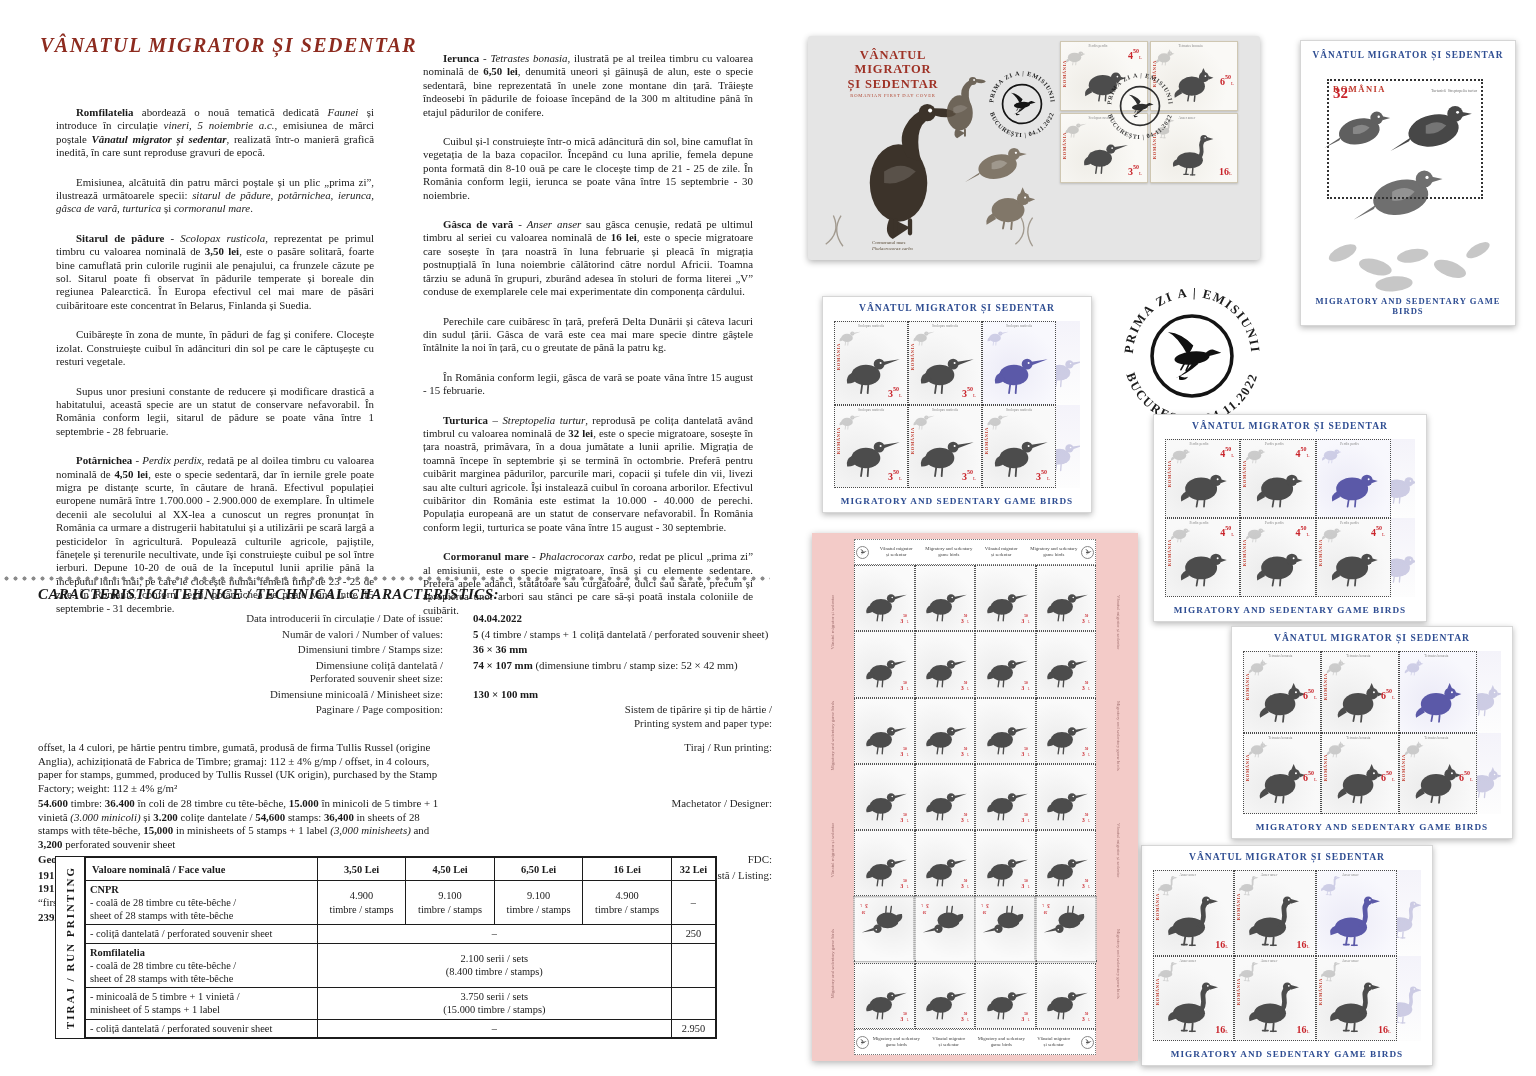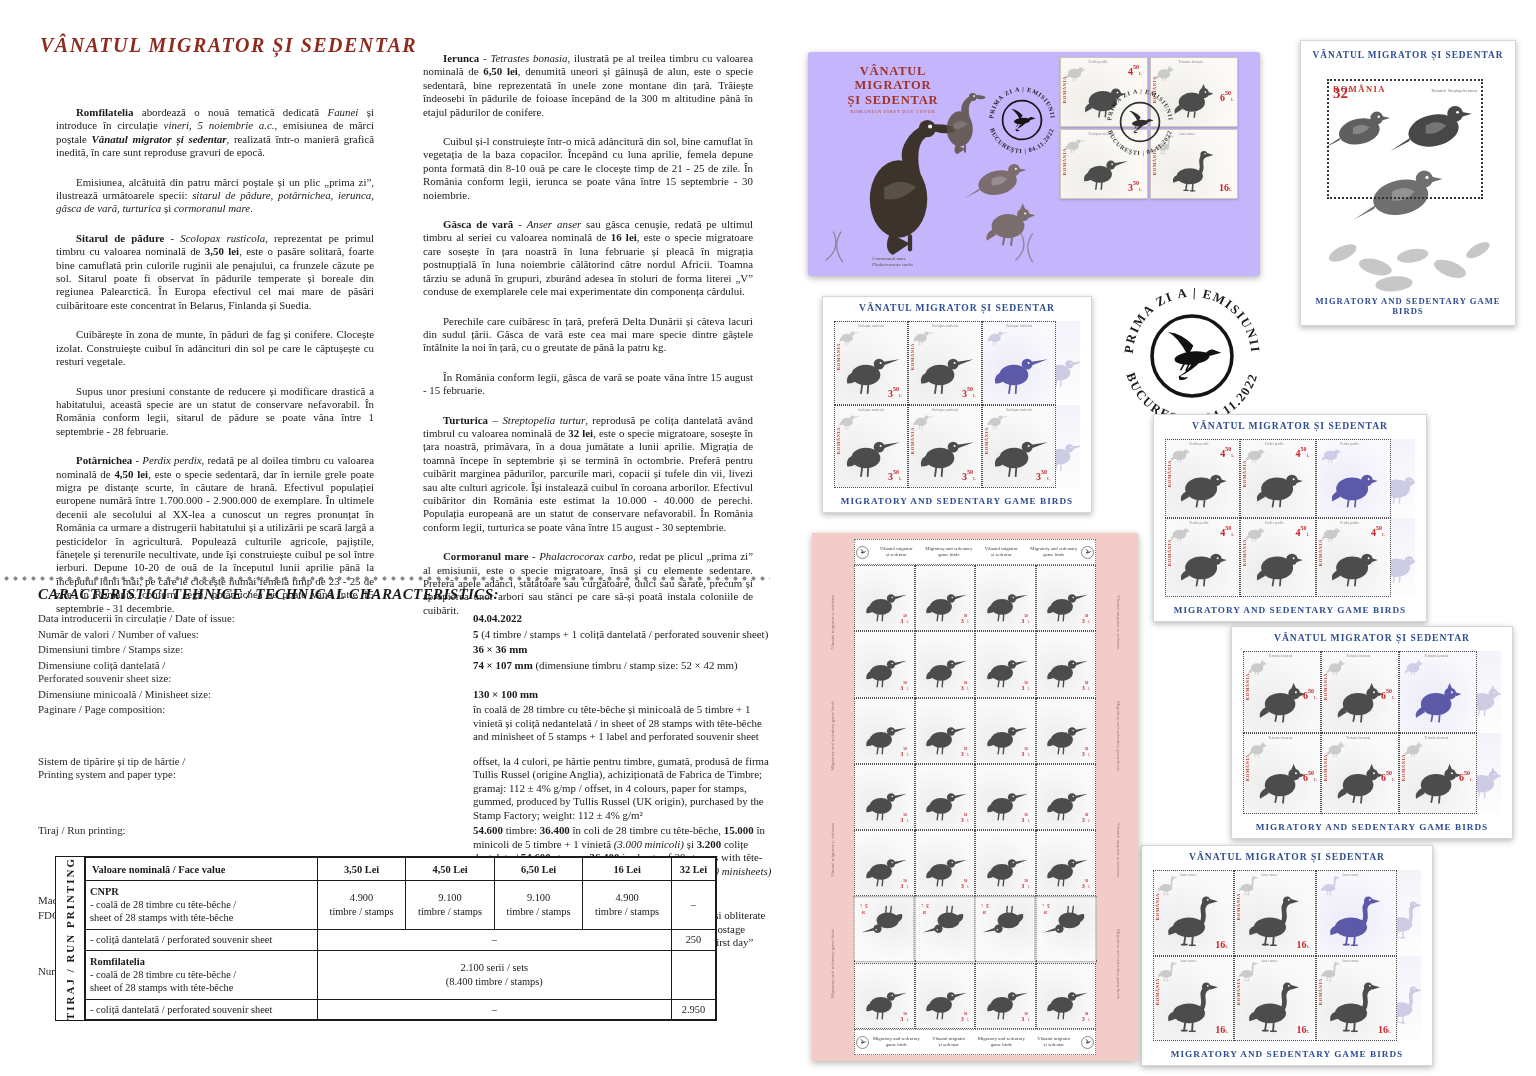--- a/index.html
+++ b/index.html
@@ -15,21 +15,21 @@
   .rn-b{font-weight:bold;} .rn-i{font-style:italic;} .rn-bi{font-weight:bold;font-style:italic;}
   .ack{position:absolute;left:40px;top:543px;width:730px;font-style:italic;font-size:11.3px;line-height:1.3;}
   .dots{position:absolute;left:2px;top:575px;width:768px;height:7px;
         background-image:radial-gradient(circle,#8a8a8a 1.8px,transparent 2.3px);
         background-size:9px 7px;background-repeat:repeat-x;}
   .tech-heading{position:absolute;left:38px;top:586px;margin:0;font-size:15px;font-style:italic;
                 font-weight:bold;letter-spacing:.4px;}
   .tech-grid{position:absolute;left:38px;top:612px;width:734px;display:grid;
              grid-template-columns:405px 1fr;column-gap:30px;row-gap:2px;
              font-size:10.9px;line-height:1.24;}
-  .tech-label{text-align:left;white-space:pre-line;color:#2a2a2a;}
+  .tech-label{text-align:right;white-space:pre-line;color:#2a2a2a;}
   .tech-value{text-align:left;}
   .tech-grid>*:nth-child(13),.tech-grid>*:nth-child(14){margin-top:9px;}
   
   .tbl-wrap{position:absolute;left:55px;top:856px;width:660px;display:flex;
             border:1.6px solid #1c1c1c;background:#fff;}
   .side-box{width:28px;border-right:1px solid #1c1c1c;display:flex;align-items:center;justify-content:center;}
   .side-box span{writing-mode:vertical-rl;transform:rotate(180deg);font-weight:bold;
                  font-size:11px;letter-spacing:2px;white-space:nowrap;}
   table.tiraj{flex:1;border-collapse:collapse;font-size:10.4px;}
   table.tiraj th,table.tiraj td{border:1px solid #1c1c1c;padding:2px 4px;}
@@ -52,21 +52,21 @@
   .stamp .country{position:absolute;left:1px;top:26%;writing-mode:vertical-rl;transform:rotate(180deg);
                   font-size:4.6px;letter-spacing:.6px;color:#c0392b;font-weight:bold;}
   .val{position:absolute;color:#c9242b;white-space:nowrap;}
   .val.br{right:5px;bottom:3px;} .val.tr{right:5px;top:3px;} .val.mr{right:3px;top:42%;}
   .val .vm{font-weight:bold;font-size:10px;} .val .vs{font-weight:bold;font-size:6px;vertical-align:super;}
   .val .vc{font-size:5px;}
   .stamp.vignette{color:#5b59a8;background:radial-gradient(circle at 40% 60%, #ecebf7 0%, #f8f8fd 70%);}
   .edge{position:relative;background:linear-gradient(180deg,#f4f3fa,#fdfdfd);overflow:hidden;}
   .edge svg{position:absolute;left:-16px;top:30%;width:46px;height:46px;opacity:.35;color:#7b79b8;}
   
-  .fdc{position:absolute;left:808px;top:52px;width:452px;height:224px;background:#c4b5fd;
+  .fdc{position:absolute;left:808px;top:36px;width:452px;height:224px;background:#e5e5e5;
        border-radius:3px;box-shadow:0 2px 6px rgba(0,0,0,.3);}
   .fdc-title{position:absolute;left:20px;top:12px;width:130px;text-align:center;color:#9e3226;
              font-weight:bold;font-variant:small-caps;font-size:12.5px;line-height:1.15;letter-spacing:.8px;}
   .fdc-sub{display:block;font-size:4.6px;letter-spacing:.8px;color:#b0442f;font-variant:normal;
            font-weight:normal;margin-top:2px;}
   .fdc-art{position:absolute;left:6px;top:34px;width:238px;height:182px;}
   .fdc-caption{position:absolute;left:64px;bottom:8px;font-size:4.8px;color:#5a4c38;line-height:1.3;}
   .fdc-caption i{display:block;}
   .fdc-stamps{position:absolute;left:252px;top:5px;display:grid;grid-template-columns:88px 88px;
               grid-auto-rows:70px;gap:2px;}
@@ -223,21 +223,20 @@
       <div class="tech-label">Număr de valori / Number of values:</div>
       <div class="tech-value"><span class="rn-b">5</span> (4 timbre / stamps + 1 coliță dantelată / perforated souvenir sheet)</div>
       <div class="tech-label">Dimensiuni timbre / Stamps size:</div>
       <div class="tech-value"><span class="rn-b">36 × 36 mm</span></div>
       <div class="tech-label">Dimensiune coliță dantelată /
 Perforated souvenir sheet size:</div>
       <div class="tech-value"><span class="rn-b">74 × 107 mm</span> (dimensiune timbru / stamp size: 52 × 42 mm)</div>
       <div class="tech-label">Dimensiune minicoală / Minisheet size:</div>
       <div class="tech-value"><span class="rn-b">130 × 100 mm</span></div>
       <div class="tech-label">Paginare / Page composition:</div>
-      <div class="tech-value">în coală de 28 timbre cu tête-bêche și minicoală de 5 timbre + 1 vinietă și coliță nedantelată / in sheet of 28 stamps with tête-bêche and minisheet of 5 stamps + 1 label and perforated souvenir sheet</div>
       <div class="tech-label">Sistem de tipărire și tip de hârtie /
 Printing system and paper type:</div>
       <div class="tech-value">offset, la 4 culori, pe hârtie pentru timbre, gumată, produsă de firma Tullis Russel (origine Anglia), achiziționată de Fabrica de Timbre; gramaj: 112 ± 4% g/mp / offset, in 4 colours, paper for stamps, gummed, produced by Tullis Russel (UK origin), purchased by the Stamp Factory; weight: 112 ± 4% g/m²</div>
       <div class="tech-label">Tiraj / Run printing:</div>
       <div class="tech-value"><span class="rn-b">54.600</span> timbre: <span class="rn-b">36.400</span> în coli de 28 timbre cu tête-bêche, <span class="rn-b">15.000</span> în minicoli de 5 timbre + 1 vinietă <span class="rn-i">(3.000 minicoli)</span> și <span class="rn-b">3.200</span> colițe dantelate / <span class="rn-b">54,600</span> stamps: <span class="rn-b">36,400</span> in sheets of 28 stamps with tête-bêche, <span class="rn-b">15,000</span> in minisheets of 5 stamps + 1 label <span class="rn-i">(3,000 minisheets)</span> and <span class="rn-b">3,200</span> perforated souvenir sheet</div>
       <div class="tech-label">Machetator / Designer:</div>
       <div class="tech-value"><span class="rn-b">George URSACHI</span></div>
       <div class="tech-label">FDC:</div>
       <div class="tech-value"><span class="rn-b">191 plicuri</span> echipate cu timbrele emisiunii, numerotate și obliterate cu ștampila „prima zi” / <span class="rn-b">191 covers</span> equipped with the postage stamps of the issue, numbered and cancelled with the “first day” postmark</div>
       <div class="tech-label">Număr de listă / Listing:</div>
@@ -279,20 +278,27 @@
             <td class="t-cell">250</td>
           </tr>
           <tr>
             <td class="t-label"><b>Romfilatelia</b><br>- coală de 28 timbre cu tête-bêche /
   sheet of 28 stamps with tête-bêche</td>
             <td class="t-cell" colspan="4">2.100 serii / sets
 (8.400 timbre / stamps)</td>
             <td class="t-cell"></td>
           </tr>
           <tr>
+            <td class="t-label">- minicoală de 5 timbre + 1 vinietă /
+  minisheet of 5 stamps + 1 label</td>
+            <td class="t-cell" colspan="4">3.750 serii / sets
+(15.000 timbre / stamps)</td>
+            <td class="t-cell"></td>
+          </tr>
+          <tr>
             <td class="t-label">- coliță dantelată / perforated souvenir sheet</td>
             <td class="t-cell" colspan="4">–</td>
             <td class="t-cell">2.950</td>
           </tr>
         </tbody>
     </table>
   </div>
 
   <div class="fdc">
     <div class="fdc-title">

